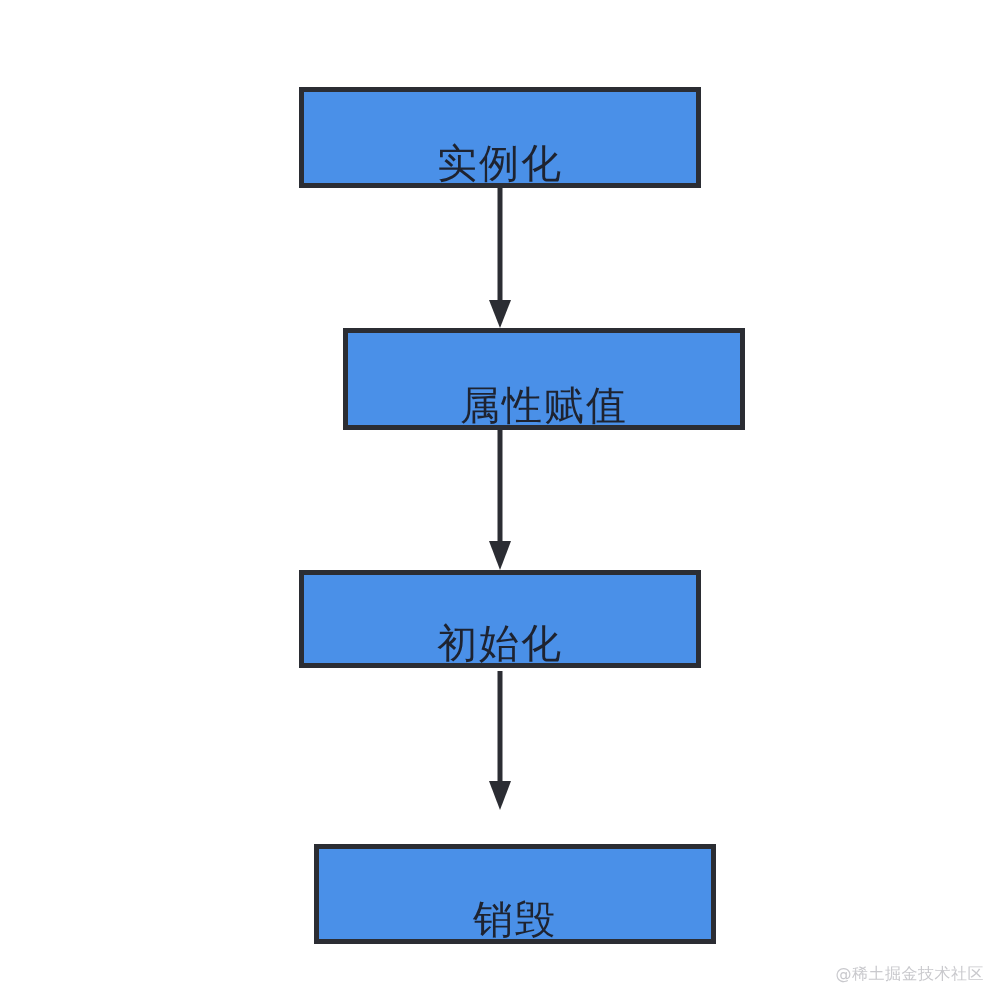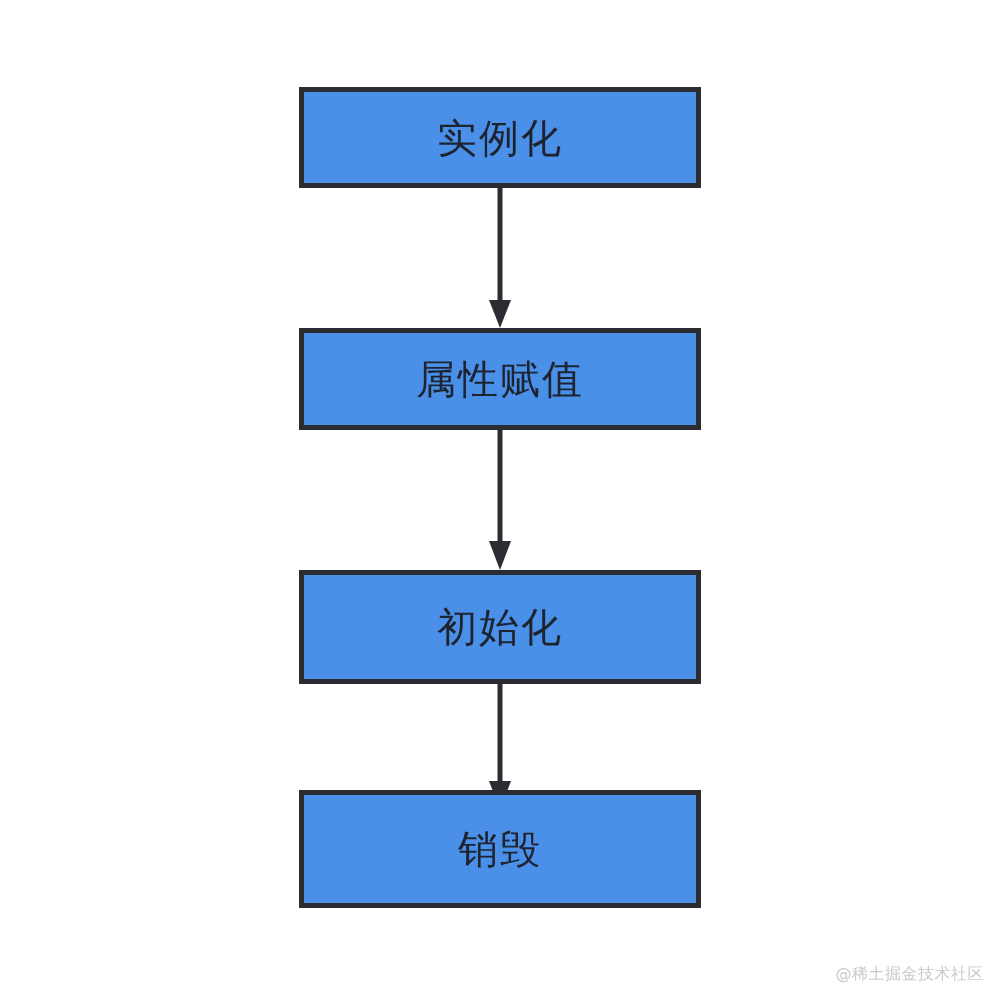--- a/index.html
+++ b/index.html
@@ -26,37 +26,37 @@
 
   
   .flow-node {
     position: absolute;
     left: 299px;
     width: 402px;
     box-sizing: border-box;
     background: #4a90e8;
     border: 5px solid #2b2d33;
     display: flex;
-    align-items: center;
+    align-items: flex-end;
     justify-content: center;
   }
   .flow-node .node-label {
     font-size: 40px;
     line-height: 1;
     color: #1e2330;
     letter-spacing: 2px;
     font-family: "DejaVu Sans", "Liberation Sans", sans-serif;
     white-space: nowrap;
     user-select: none;
   }
 
   #node-0 { top: 87px;  height: 101px; }
-  #node-1 { top: 328px; height: 102px; }
-  #node-2 { top: 570px; height: 114px; }
-  #node-3 { top: 790px; height: 118px; }
+  #node-1 { top: 328px; height: 102px; margin-left: 44px; }
+  #node-2 { top: 570px; height: 98px; }
+  #node-3 { top: 844px; height: 100px; margin-left: 15px; }
 
   
   #connector-layer {
     position: absolute;
     left: 0;
     top: 0;
     width: 1008px;
     height: 1008px;
     pointer-events: none;
   }

